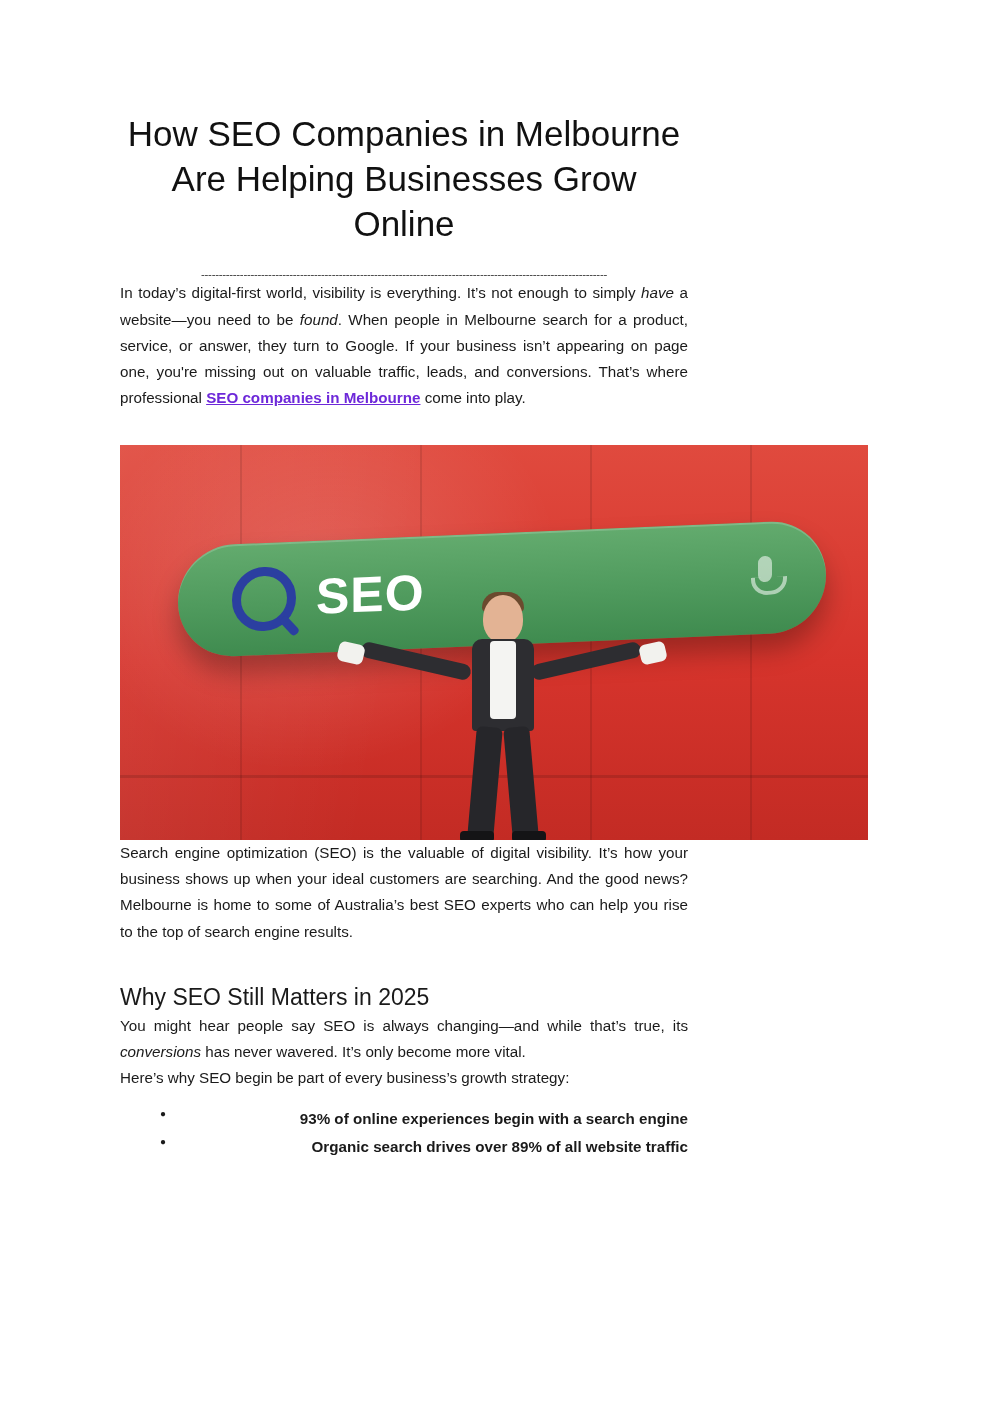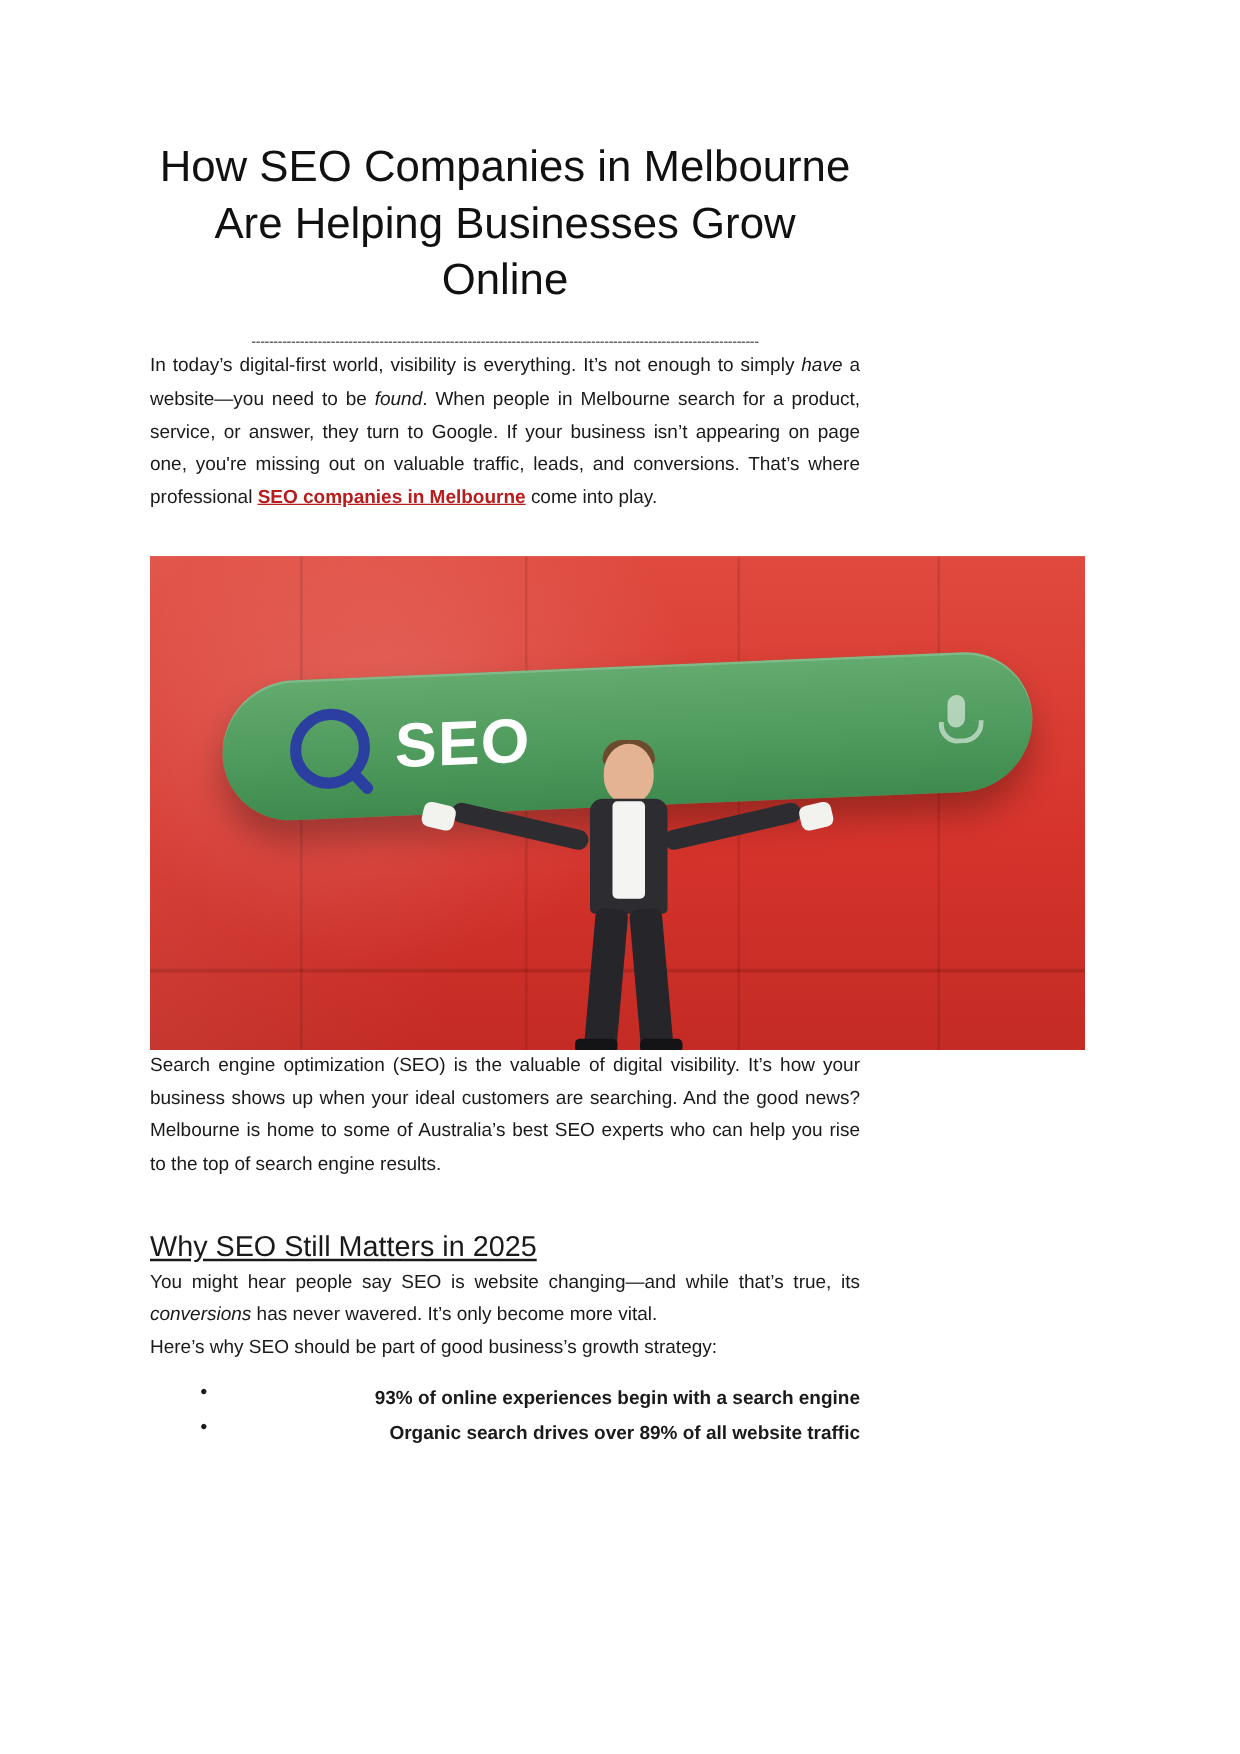--- a/index.html
+++ b/index.html
@@ -51,21 +51,21 @@
     text-align: justify;
     color: #1a1a1a;
   }
   .intro {
     margin-top: 32px;
   }
   .intro em {
     font-style: italic;
   }
   a.inline-link {
-    color: #b91c1c;
+    color: #6d28d9;
     font-weight: bold;
     text-decoration: underline;
   }
   .figure {
     margin-top: 34px;
     width: 748px;
     height: 395px;
     position: relative;
     overflow: hidden;
     background: #d8372f;
@@ -212,21 +212,20 @@
   .shoe.r { left: 74px; }
 
   .after-figure { margin-top: 30px; }
   h2.section-heading {
     margin: 38px 0 0 0;
     font-family: "Liberation Sans", sans-serif;
     font-weight: 400;
     font-size: 23px;
     line-height: 1.3;
     color: #1a1a1a;
-    text-decoration: underline;
   }
   .para-gap { margin-top: 14px; }
   .para-gap-lg { margin-top: 26px; }
   ul.bullets {
     margin: 14px 0 0 0;
     padding-left: 62px;
     list-style: none;
   }
   ul.bullets li {
     position: relative;
@@ -288,22 +287,22 @@
       <div class="leg r"></div>
       <div class="shoe l"></div>
       <div class="shoe r"></div>
     </div>
   </div>
 
   <p class="body-text after-figure">Search engine optimization (SEO) is the valuable of digital visibility. It’s how your business shows up when your ideal customers are searching. And the good news? Melbourne is home to some of Australia’s best SEO experts who can help you rise to the top of search engine results.</p>
 
   <h2 class="section-heading">Why SEO Still Matters in 2025</h2>
 
-  <p class="body-text para-gap"><span>You might hear people say SEO is website changing—and while that’s true, its </span><em>conversions</em><span> has never wavered. It’s only become more vital.</span></p>
-
-  <p class="body-text para-gap-lg">Here’s why SEO should be part of good business’s growth strategy:</p>
+  <p class="body-text para-gap"><span>You might hear people say SEO is always changing—and while that’s true, its </span><em>conversions</em><span> has never wavered. It’s only become more vital.</span></p>
+
+  <p class="body-text para-gap-lg">Here’s why SEO begin be part of every business’s growth strategy:</p>
 
   <ul class="bullets">
     <li>93% of online experiences begin with a search engine</li>
     <li>Organic search drives over 89% of all website traffic</li>
   </ul>
 
 </div>
 
 </body></html>

